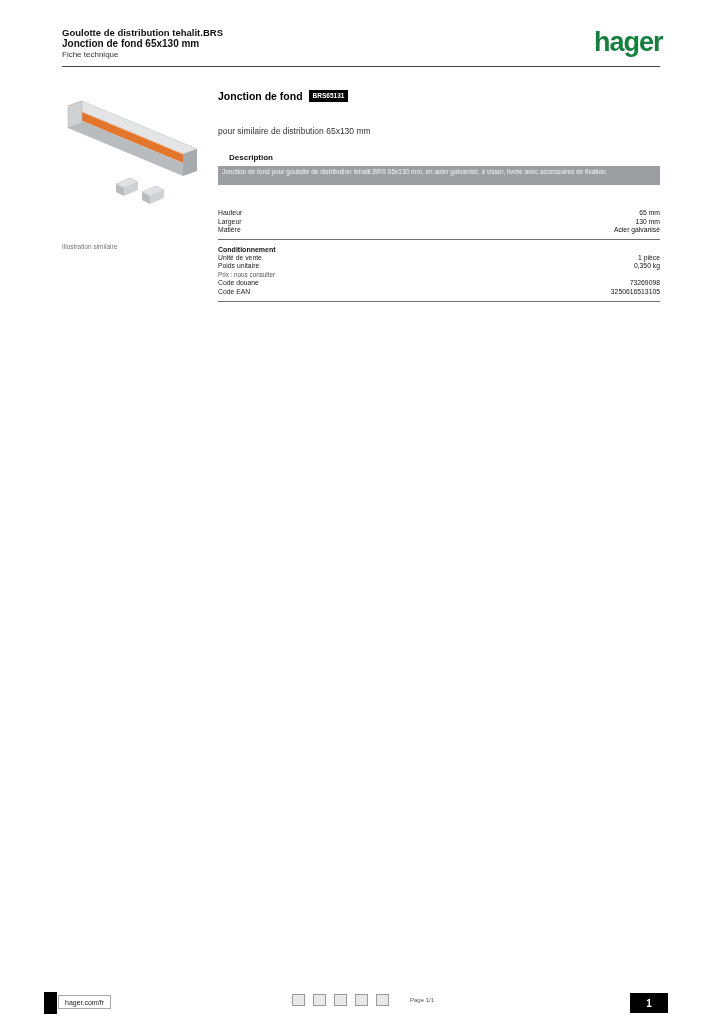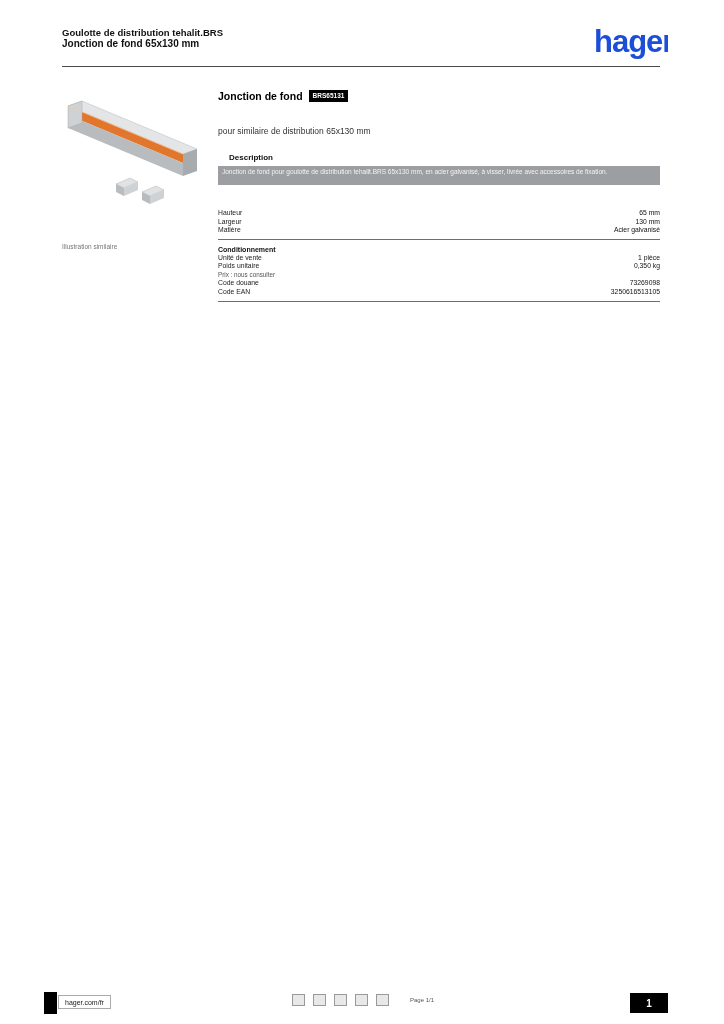--- a/index.html
+++ b/index.html
@@ -17,21 +17,21 @@
     text-decoration: underline;
   }
 
   
   .header-block { position: absolute; left: 62px; top: 27px; width: 330px; }
   .header-line1 { font-size: 9.5px; font-weight: bold; line-height: 11px; color: #111; }
   .header-line2 { font-size: 10px; font-weight: bold; line-height: 11px; color: #111; }
   .header-line3 { font-size: 8px; line-height: 11px; color: #333; }
   .header-rule { position: absolute; left: 62px; top: 66px; width: 598px; border-top: 1px solid #4a4a4a; }
   .logo { position: absolute; left: 594px; top: 27px; width: 72px; height: 32px;
-          font-size: 31px; font-weight: bold; letter-spacing: -1px; color: #1d4ed8; line-height: 30px; }
+          font-size: 27px; font-weight: bold; letter-spacing: -1px; color: #15803d; line-height: 30px; }
 
   
   .product-image { position: absolute; left: 58px; top: 88px; width: 145px; height: 130px; }
   .image-caption { position: absolute; left: 62px; top: 243px; font-size: 6.5px; color: #777; }
 
   
   .main-col { position: absolute; left: 218px; top: 90px; width: 442px; }
   .title-row { display: flex; align-items: center; gap: 6px; }
   .product-title { font-size: 10.5px; font-weight: bold; color: #000; }
   .ref-badge { background: #000; color: #fff; font-size: 6.5px; font-weight: bold;
@@ -62,20 +62,21 @@
               display: flex; align-items: center; justify-content: center; }
 </style>
 </head>
 <body>
 
 <div class="page">
 
   <div class="header-block">
     <div class="header-line1">Goulotte de distribution tehalit.BRS</div>
     <div class="header-line2">Jonction de fond 65x130 mm</div>
+    <div class="header-line3">Fiche technique</div>
   </div>
   <div class="header-rule"></div>
   <div class="logo">hager</div>
 
   <div class="product-image">
     <svg width="145" height="130" viewBox="0 0 145 130">
 
       <polygon points="10,18 24,13 139,61 125,66" fill="#e3e5e7" stroke="#b5b8ba" stroke-width="0.5"></polygon>
       <polygon points="10,18 125,66 125,75 10,27" fill="#e2762c"></polygon>
       <polygon points="10,27 125,75 125,88 10,40" fill="#b9bcbf"></polygon>

